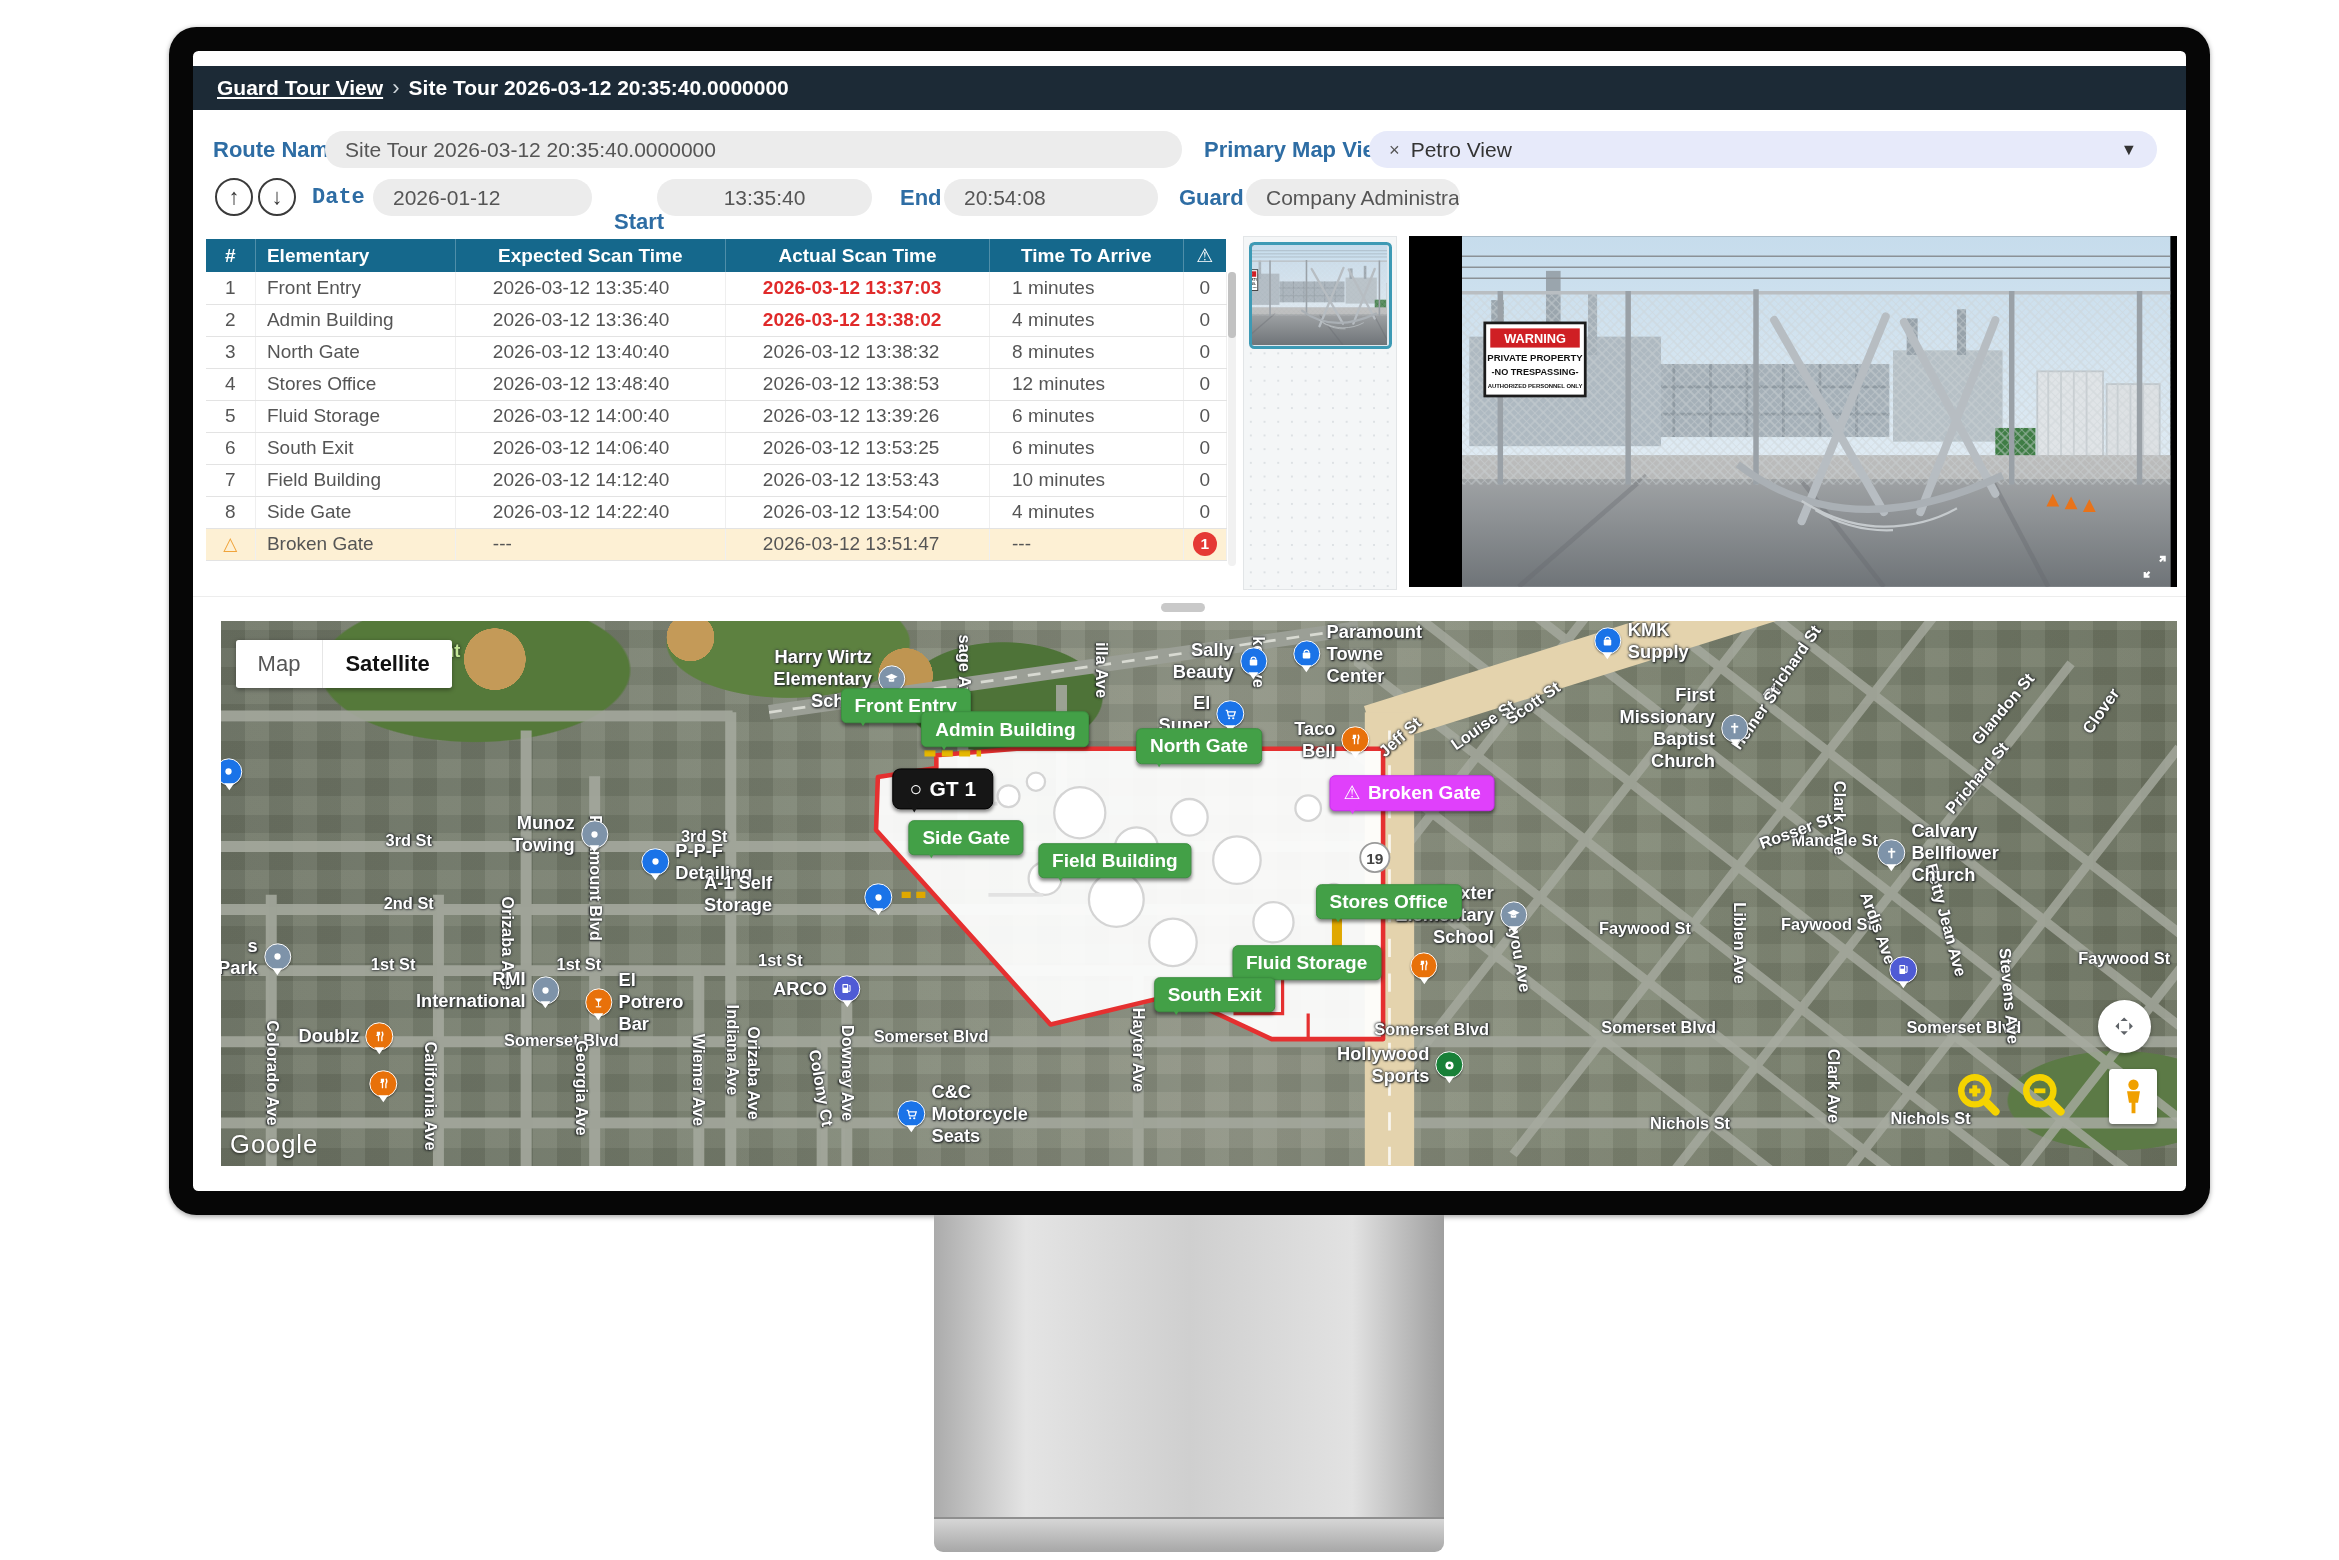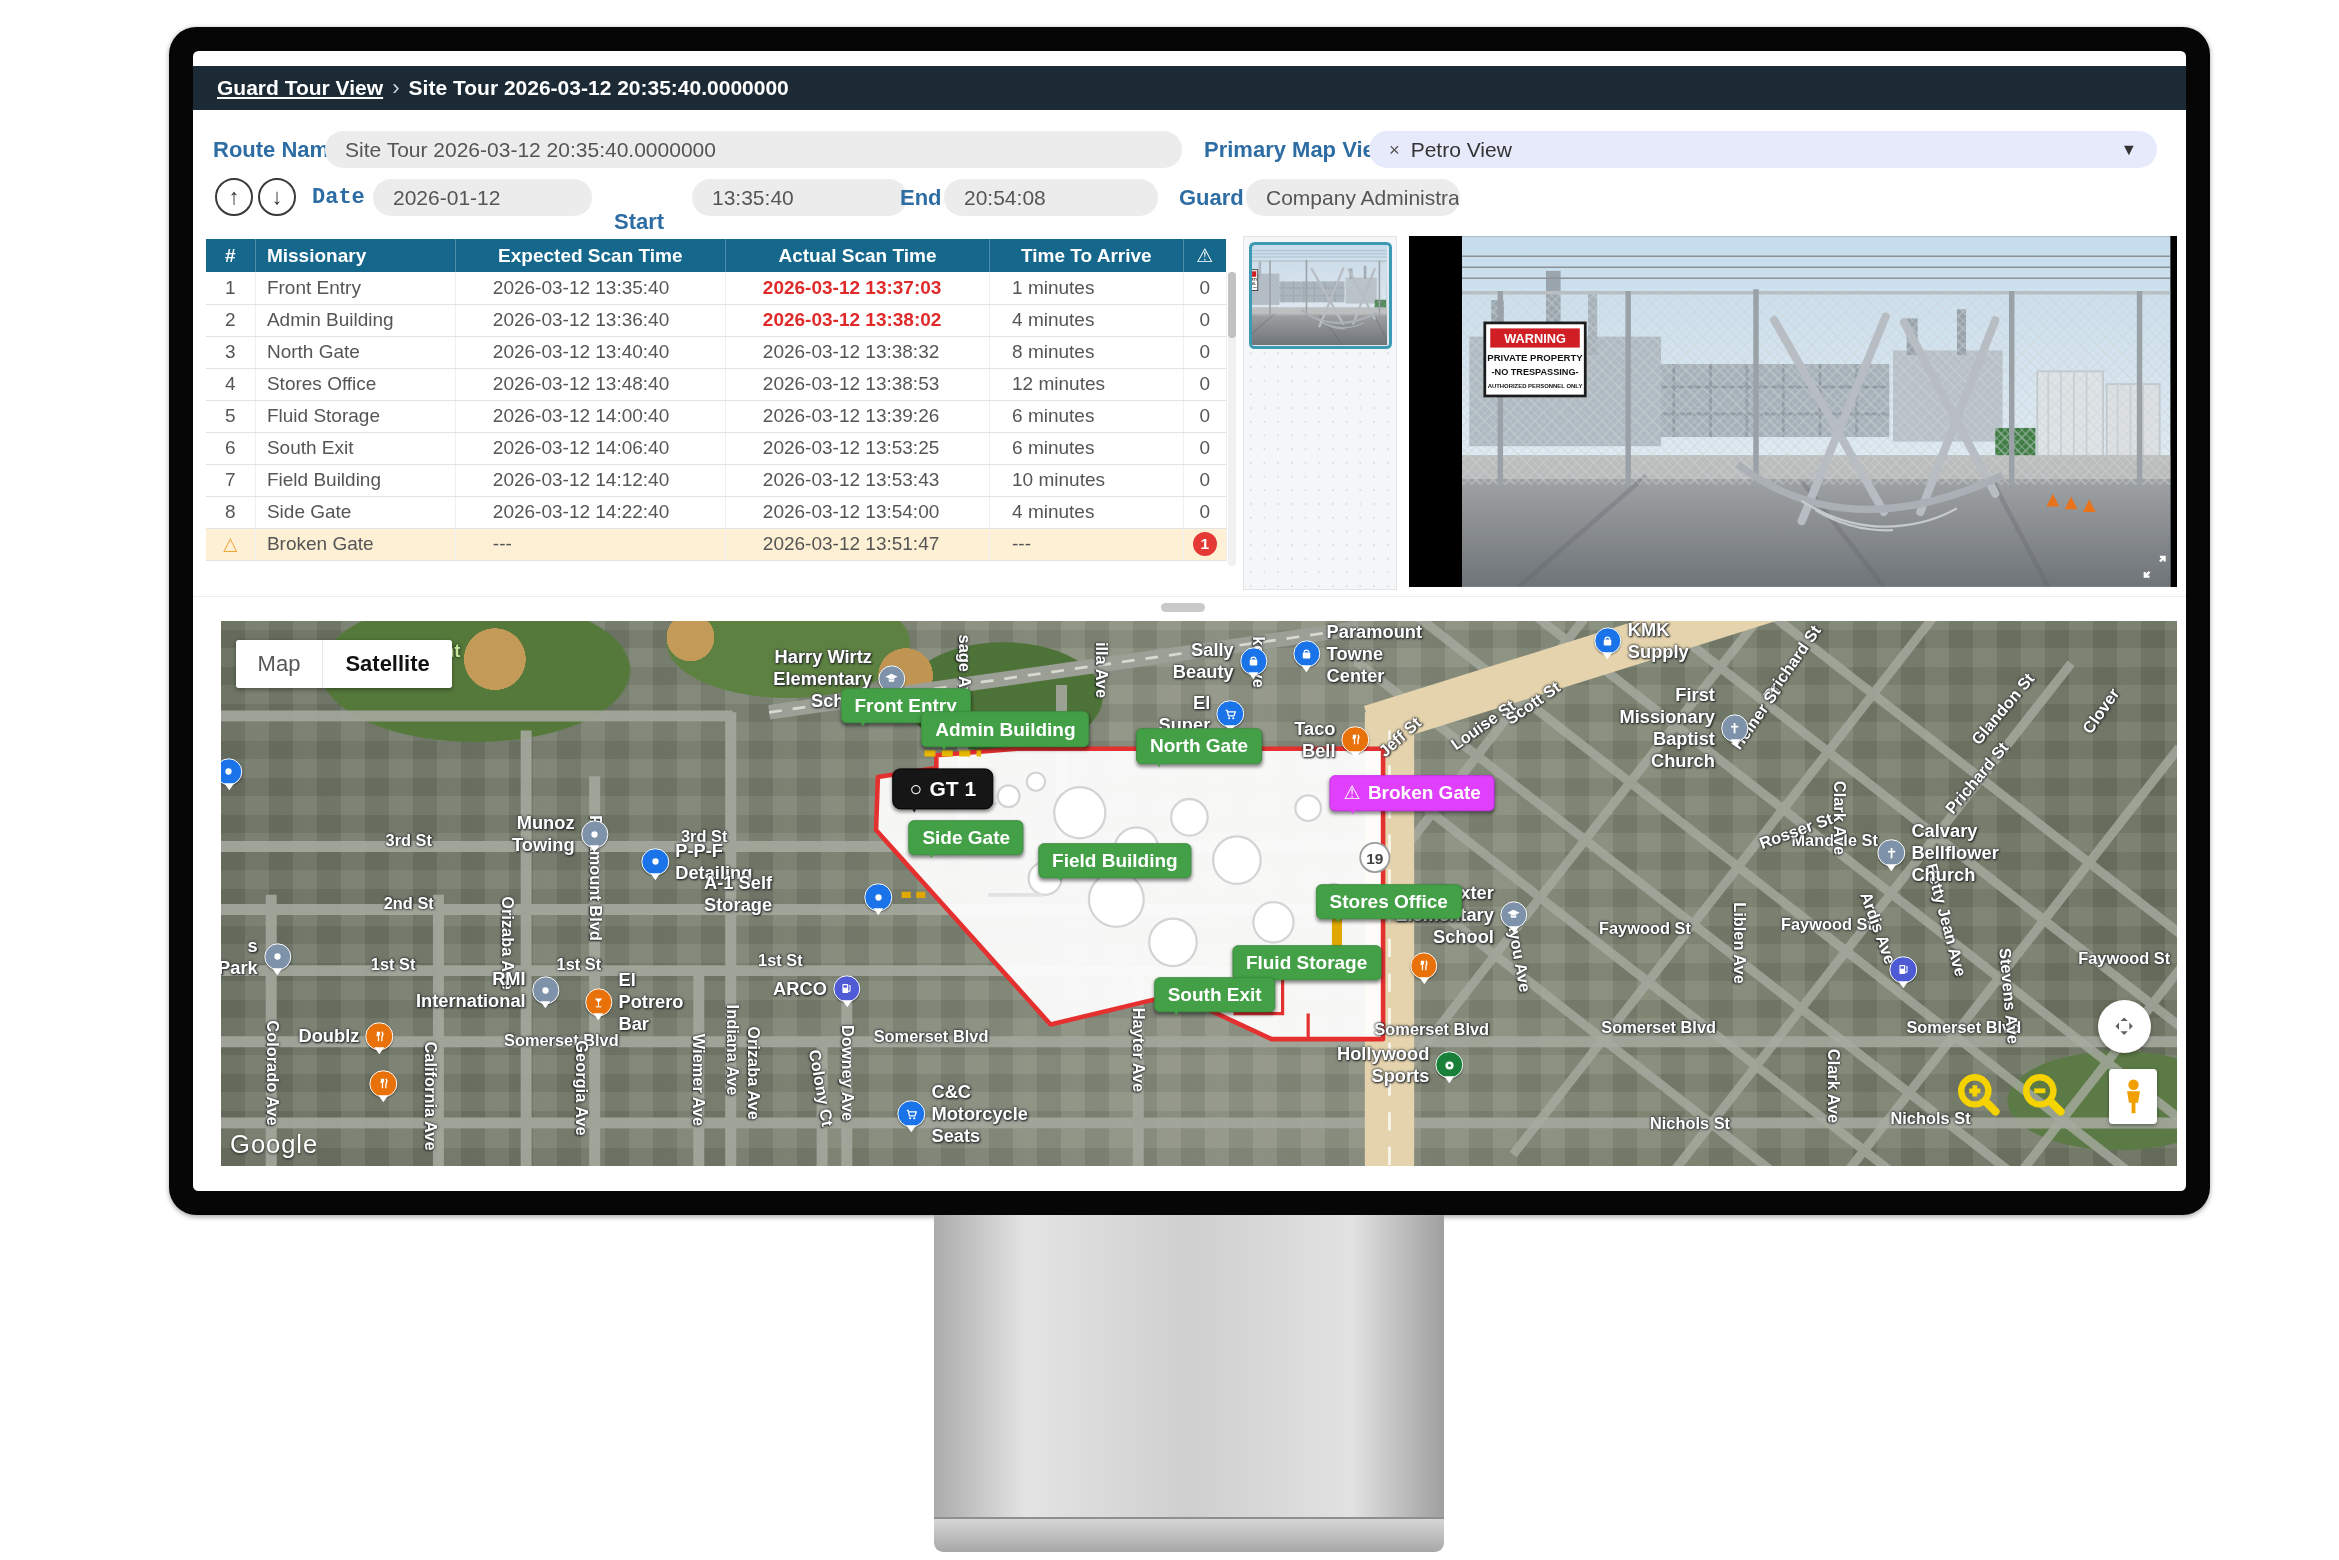--- a/index.html
+++ b/index.html
@@ -186,31 +186,31 @@
     <span class="x">×</span>
     <span>Petro View</span>
     <span class="caret">▼</span>
   </div>
 
   <div class="circle-btn" style="left:22px;top:127px;">↑</div>
   <div class="circle-btn" style="left:65px;top:127px;">↓</div>
   <span class="flabel" style="left:119px;top:128px;font-family:Liberation Mono, monospace;">Date</span>
   <div class="pill" style="left:180px;top:128px;width:219px;">2026-01-12</div>
   <span class="flabel" style="left:421px;top:128px;margin-top:24px;">Start</span>
-  <div class="pill" style="left:499px;top:128px;width:215px;">13:35:40</div>
+  <div class="pill" style="left:464px;top:128px;width:215px;text-align:center;">13:35:40</div>
   <span class="flabel" style="left:707px;top:128px;">End</span>
   <div class="pill" style="left:751px;top:128px;width:214px;">20:54:08</div>
   <span class="flabel" style="left:986px;top:128px;">Guard</span>
   <div class="pill" style="left:1053px;top:128px;width:214px;">Company Administrator</div>
 
   <table class="scan-table">
     <thead>
           <tr>
       <th>#</th>
-      <th>Missionary</th>
+      <th>Elementary</th>
       <th>Expected Scan Time</th>
       <th>Actual Scan Time</th>
       <th>Time To Arrive</th>
       <th>⚠</th>
     </tr>
         </thead>
     <tbody id="scan-tbody">
           <tr>
             <td>1</td>
             <td>Front Entry</td>

